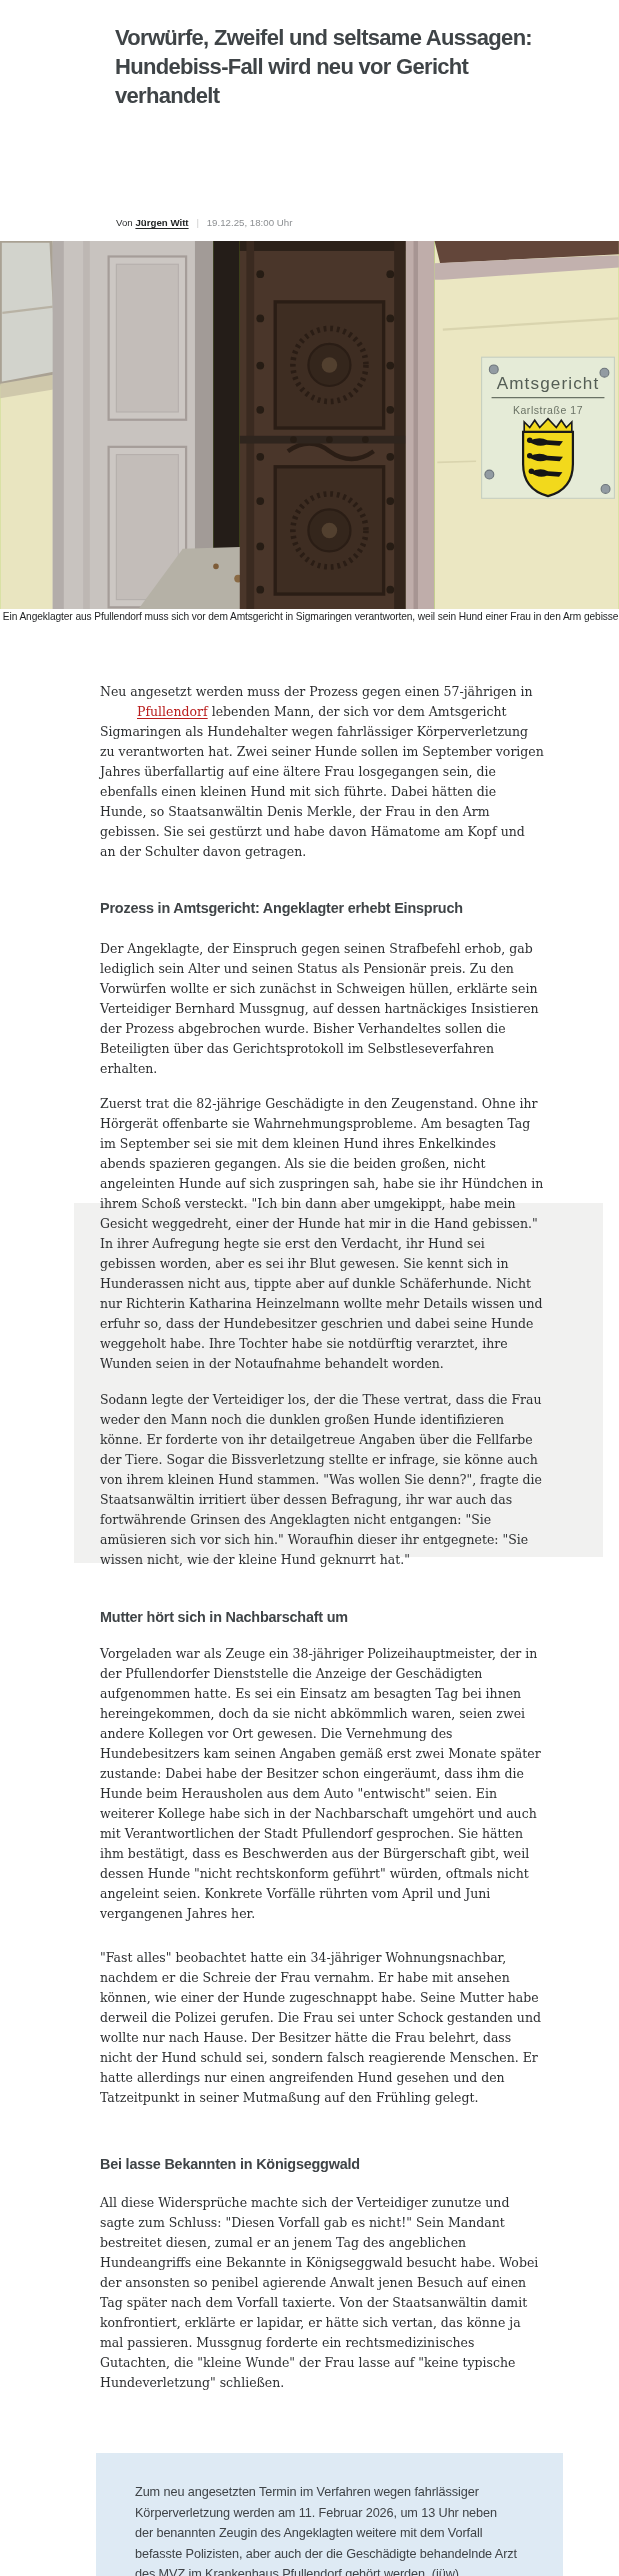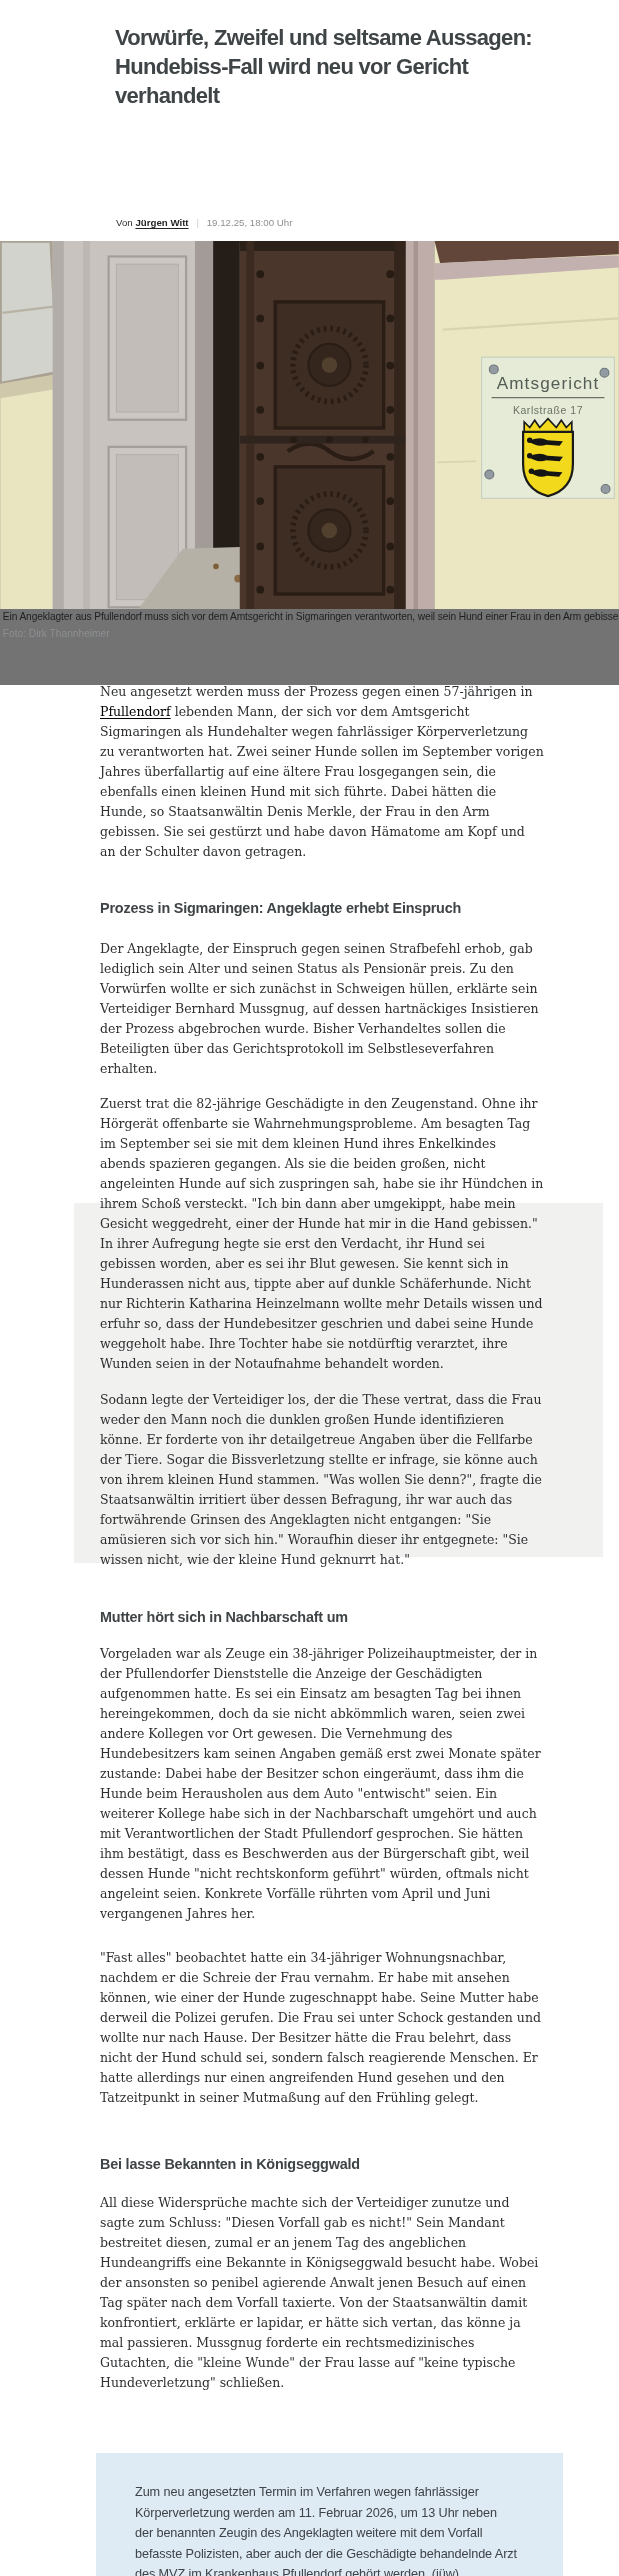--- a/index.html
+++ b/index.html
@@ -11,29 +11,29 @@
             color:#3f4447;letter-spacing:-0.7px;}
   
   .lede{left:116px;top:107px;width:439px;font-family:"DejaVu Serif",serif;font-size:14px;
         line-height:26px;color:#2d2f31;}
   
   .byline{left:116px;top:217px;width:439px;font-size:9.7px;color:#2d2f31;}
   .byline a{color:#232526;font-weight:bold;text-decoration:underline;text-underline-offset:1.7px;}
   .byline .sep{color:#cfcfcf;margin:0 7.8px;}
   .byline .date{color:#8c8f92;}
   
-  .photo{left:0;top:241px;width:619px;height:444px;background:#737373;}
+  .photo{left:0;top:241px;width:619px;height:368px;background:#84cc16;}
   
   .caption{left:2.8px;top:611px;width:616px;font-size:10.2px;letter-spacing:-0.1px;
            color:#1d1f21;white-space:nowrap;overflow:hidden;}
   .credit{left:2.8px;top:628px;width:609px;font-size:10.2px;color:#8c8f92;}
   
   .para{left:100px;width:444px;font-family:"DejaVu Serif",serif;font-size:12.5px;
         line-height:20px;color:#2d2f31;z-index:2;}
-  .para a{color:#000000;text-decoration:underline;text-underline-offset:2.2px;}
+  .para a{color:#b91c1c;text-decoration:underline;text-underline-offset:2.2px;margin-left:37px;}
   .subhead{left:100px;width:444px;font-size:14.4px;font-weight:bold;color:#3f4447;
            letter-spacing:-0.2px;z-index:2;}
   
   .hl{background:#f1f1f0;z-index:1;}
   
   .boxtitle{left:96px;top:2410px;width:467px;height:39px;background:#deeaf4;z-index:2;}
   .boxtitle span{display:block;padding:11px 0 0 20px;font-size:15px;font-weight:bold;
                  color:#3d4245;letter-spacing:-0.2px;}
   .boxbody{left:96px;top:2453px;width:467px;height:123px;background:#deeaf4;z-index:2;}
   .boxbody p{margin:16px;padding:13.3px 29px 0 23px;font-size:12.7px;line-height:20.5px;
@@ -142,30 +142,29 @@
             <circle cx="957" cy="388" r="5"></circle>
             <path d="M958 418 q 17 -10 32 -2 l 26 2 l -6 8 l -22 -2 q -15 6 -30 -6 Z"></path>
             <circle cx="960" cy="416" r="5"></circle>
           </g>
         </g>
       </g>
     </svg>
   </div>
 
   <div class="abs caption">Ein Angeklagter aus Pfullendorf muss sich vor dem Amtsgericht in Sigmaringen verantworten, weil sein Hund einer Frau in den Arm gebissen haben soll.</div>
-  <div class="abs credit">Foto: Dirk Thannheimer</div>
 
   <div class="abs hl" style="left:74px;top:1203px;width:529px;height:354px;"></div>
   <div class="abs hl" style="left:74px;top:1557px;width:147px;height:6px;"></div>
 
   <p class="abs para" style="top:669px;">
     <span>Neu angesetzt werden muss der Prozess gegen einen 57-jährigen in </span><a href="#">Pfullendorf</a><span> lebenden Mann, der sich vor dem Amtsgericht Sigmaringen als Hundehalter wegen fahrlässiger Körperverletzung zu verantworten hat. Zwei seiner Hunde sollen im September vorigen Jahres überfallartig auf eine ältere Frau losgegangen sein, die ebenfalls einen kleinen Hund mit sich führte. Dabei hätten die Hunde, so Staatsanwältin Denis Merkle, der Frau in den Arm gebissen. Sie sei gestürzt und habe davon Hämatome am Kopf und an der Schulter davon getragen.</span>
   </p>
 
-  <h3 class="abs subhead" style="top:886px;">Prozess in Sigmaringen: Angeklagte erhebt Einspruch</h3>
+  <h3 class="abs subhead" style="top:886px;">Prozess in Amtsgericht: Angeklagter erhebt Einspruch</h3>
   <p class="abs para" style="top:926px;">Der Angeklagte, der Einspruch gegen seinen Strafbefehl erhob, gab lediglich sein Alter und seinen Status als Pensionär preis. Zu den Vorwürfen wollte er sich zunächst in Schweigen hüllen, erklärte sein Verteidiger Bernhard Mussgnug, auf dessen hartnäckiges Insistieren der Prozess abgebrochen wurde. Bisher Verhandeltes sollen die Beteiligten über das Gerichtsprotokoll im Selbstleseverfahren erhalten.</p>
   <p class="abs para" style="top:1081px;">Zuerst trat die 82-jährige Geschädigte in den Zeugenstand. Ohne ihr Hörgerät offenbarte sie Wahrnehmungsprobleme. Am besagten Tag im September sei sie mit dem kleinen Hund ihres Enkelkindes abends spazieren gegangen. Als sie die beiden großen, nicht angeleinten Hunde auf sich zuspringen sah, habe sie ihr Hündchen in ihrem Schoß versteckt. "Ich bin dann aber umgekippt, habe mein Gesicht weggedreht, einer der Hunde hat mir in die Hand gebissen." In ihrer Aufregung hegte sie erst den Verdacht, ihr Hund sei gebissen worden, aber es sei ihr Blut gewesen. Sie kennt sich in Hunderassen nicht aus, tippte aber auf dunkle Schäferhunde. Nicht nur Richterin Katharina Heinzelmann wollte mehr Details wissen und erfuhr so, dass der Hundebesitzer geschrien und dabei seine Hunde weggeholt habe. Ihre Tochter habe sie notdürftig verarztet, ihre Wunden seien in der Notaufnahme behandelt worden.</p>
   <p class="abs para" style="top:1377px;">Sodann legte der Verteidiger los, der die These vertrat, dass die Frau weder den Mann noch die dunklen großen Hunde identifizieren könne. Er forderte von ihr detailgetreue Angaben über die Fellfarbe der Tiere. Sogar die Bissverletzung stellte er infrage, sie könne auch von ihrem kleinen Hund stammen. "Was wollen Sie denn?", fragte die Staatsanwältin irritiert über dessen Befragung, ihr war auch das fortwährende Grinsen des Angeklagten nicht entgangen: "Sie amüsieren sich vor sich hin." Woraufhin dieser ihr entgegnete: "Sie wissen nicht, wie der kleine Hund geknurrt hat."</p>
 
   <h3 class="abs subhead" style="top:1595px;">Mutter hört sich in Nachbarschaft um</h3>
   <p class="abs para" style="top:1631px;">Vorgeladen war als Zeuge ein 38-jähriger Polizeihauptmeister, der in der Pfullendorfer Dienststelle die Anzeige der Geschädigten aufgenommen hatte. Es sei ein Einsatz am besagten Tag bei ihnen hereingekommen, doch da sie nicht abkömmlich waren, seien zwei andere Kollegen vor Ort gewesen. Die Vernehmung des Hundebesitzers kam seinen Angaben gemäß erst zwei Monate später zustande: Dabei habe der Besitzer schon eingeräumt, dass ihm die Hunde beim Herausholen aus dem Auto "entwischt" seien. Ein weiterer Kollege habe sich in der Nachbarschaft umgehört und auch mit Verantwortlichen der Stadt Pfullendorf gesprochen. Sie hätten ihm bestätigt, dass es Beschwerden aus der Bürgerschaft gibt, weil dessen Hunde "nicht rechtskonform geführt" würden, oftmals nicht angeleint seien. Konkrete Vorfälle rührten vom April und Juni vergangenen Jahres her.</p>
   <p class="abs para" style="top:1935px;">"Fast alles" beobachtet hatte ein 34-jähriger Wohnungsnachbar, nachdem er die Schreie der Frau vernahm. Er habe mit ansehen können, wie einer der Hunde zugeschnappt habe. Seine Mutter habe derweil die Polizei gerufen. Die Frau sei unter Schock gestanden und wollte nur nach Hause. Der Besitzer hätte die Frau belehrt, dass nicht der Hund schuld sei, sondern falsch reagierende Menschen. Er hatte allerdings nur einen angreifenden Hund gesehen und den Tatzeitpunkt in seiner Mutmaßung auf den Frühling gelegt.</p>
 
   <h3 class="abs subhead" style="top:2142px;">Bei lasse Bekannten in Königseggwald</h3>
   <p class="abs para" style="top:2180px;">All diese Widersprüche machte sich der Verteidiger zunutze und sagte zum Schluss: "Diesen Vorfall gab es nicht!" Sein Mandant bestreitet diesen, zumal er an jenem Tag des angeblichen Hundeangriffs eine Bekannte in Königseggwald besucht habe. Wobei der ansonsten so penibel agierende Anwalt jenen Besuch auf einen Tag später nach dem Vorfall taxierte. Von der Staatsanwältin damit konfrontiert, erklärte er lapidar, er hätte sich vertan, das könne ja mal passieren. Mussgnug forderte ein rechtsmedizinisches Gutachten, die "kleine Wunde" der Frau lasse auf "keine typische Hundeverletzung" schließen.</p>

